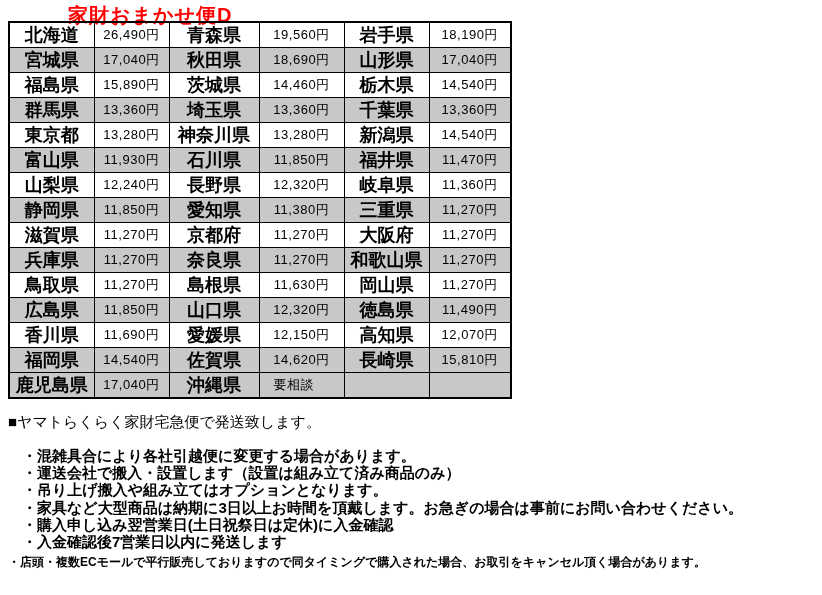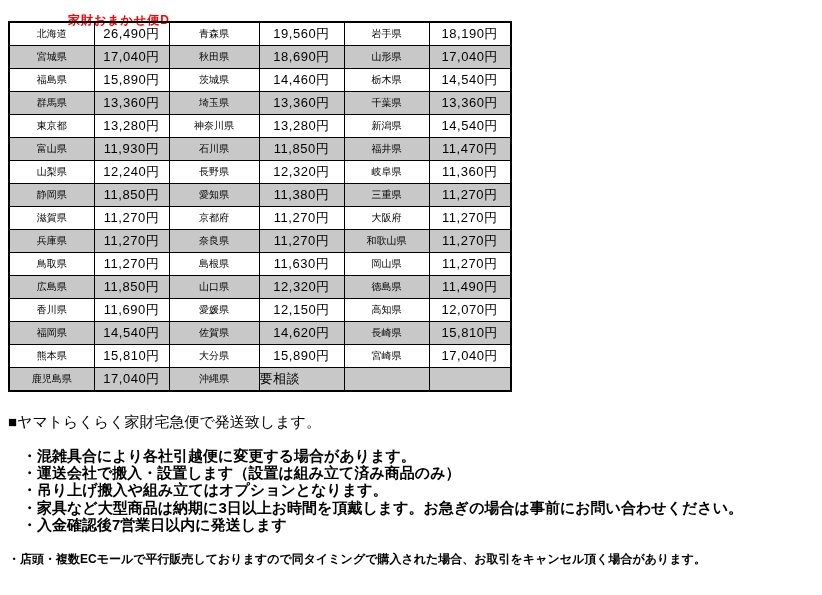--- a/index.html
+++ b/index.html
@@ -12,54 +12,53 @@
     background: #ffffff;
     position: relative;
     font-family: "Liberation Sans", "DejaVu Sans", sans-serif;
     color: #000;
     overflow: hidden;
   }
   .title {
     position: absolute;
     left: 68px;
     top: 2px;
-    font-size: 12px;
+    font-size: 20px;
     font-weight: bold;
     color: var(--title-color, #ff0000);
     letter-spacing: 1px;
-    margin-top: 10px;
   }
   table.fee {
     position: absolute;
     left: 8px;
     top: 21px;
     border-collapse: collapse;
     table-layout: fixed;
     border: 2px solid var(--border-color, #000);
   }
   table.fee td {
     border: 1px solid var(--border-color, #000);
     height: 22px;
     text-align: center;
     vertical-align: middle;
     white-space: nowrap;
     overflow: hidden;
     padding: 0;
   }
   table.fee td.pref {
-    font-weight: normal;
-    font-size: 10px;
+    font-weight: bold;
+    font-size: 18px;
   }
   table.fee td.price {
     font-size: 13px;
     letter-spacing: 0.5px;
   }
   table.fee td.left {
     text-align: left;
-    padding-left: 0;
+    padding-left: 14px;
     margin-top: 12px;
   }
   table.fee tr.alt td {
     background: var(--row-alt-color, #c8c8c8);
   }
   .notes {
     position: absolute;
     left: 8px;
     top: 412px;
     width: 810px;
@@ -73,21 +72,21 @@
   .note-item {
     font-size: 15px;
     font-weight: bold;
     line-height: 17.2px;
     white-space: nowrap;
     margin-left: 14px;
   }
   .footnote {
     font-size: 12px;
     font-weight: bold;
-    margin-top: 18px;
+    margin-top: 4px;
     white-space: nowrap;
   }
 </style>
 </head>
 <body style="--title-color: #ff0000; --row-alt-color: #c8c8c8; --border-color: #000000;">
 
 <div class="title">家財おまかせ便D</div>
 
 <table class="fee">
   <colgroup>
@@ -204,42 +203,35 @@
         <td class="price">12,070円</td>
       </tr>
       <tr class="alt">
         <td class="pref">福岡県</td>
         <td class="price">14,540円</td>
         <td class="pref">佐賀県</td>
         <td class="price">14,620円</td>
         <td class="pref">長崎県</td>
         <td class="price">15,810円</td>
       </tr>
-      <tr>
-        <td class="pref">熊本県</td>
-        <td class="price">15,810円</td>
-        <td class="pref">大分県</td>
-        <td class="price">15,890円</td>
-        <td class="pref">宮崎県</td>
-        <td class="price">17,040円</td>
-      </tr>
       <tr class="alt">
         <td class="pref">鹿児島県</td>
         <td class="price">17,040円</td>
         <td class="pref">沖縄県</td>
         <td class="price left">要相談</td>
         <td class="pref"></td>
         <td class="price"></td>
       </tr>
     </tbody>
 </table>
 
 <div class="notes">
   <div class="notes-heading">■ヤマトらくらく家財宅急便で発送致します。</div>
   <div>
       <div class="note-item">・混雑具合により各社引越便に変更する場合があります。</div>
       <div class="note-item">・運送会社で搬入・設置します（設置は組み立て済み商品のみ）</div>
       <div class="note-item">・吊り上げ搬入や組み立てはオプションとなります。</div>
       <div class="note-item">・家具など大型商品は納期に3日以上お時間を頂戴します。お急ぎの場合は事前にお問い合わせください。</div>
+      <div class="note-item">・購入申し込み翌営業日(土日祝祭日は定休)に入金確認</div>
       <div class="note-item">・入金確認後7営業日以内に発送します</div>
     </div>
   <div class="footnote">・店頭・複数ECモールで平行販売しておりますので同タイミングで購入された場合、お取引をキャンセル頂く場合があります。</div>
 </div>
 
 </body></html>

